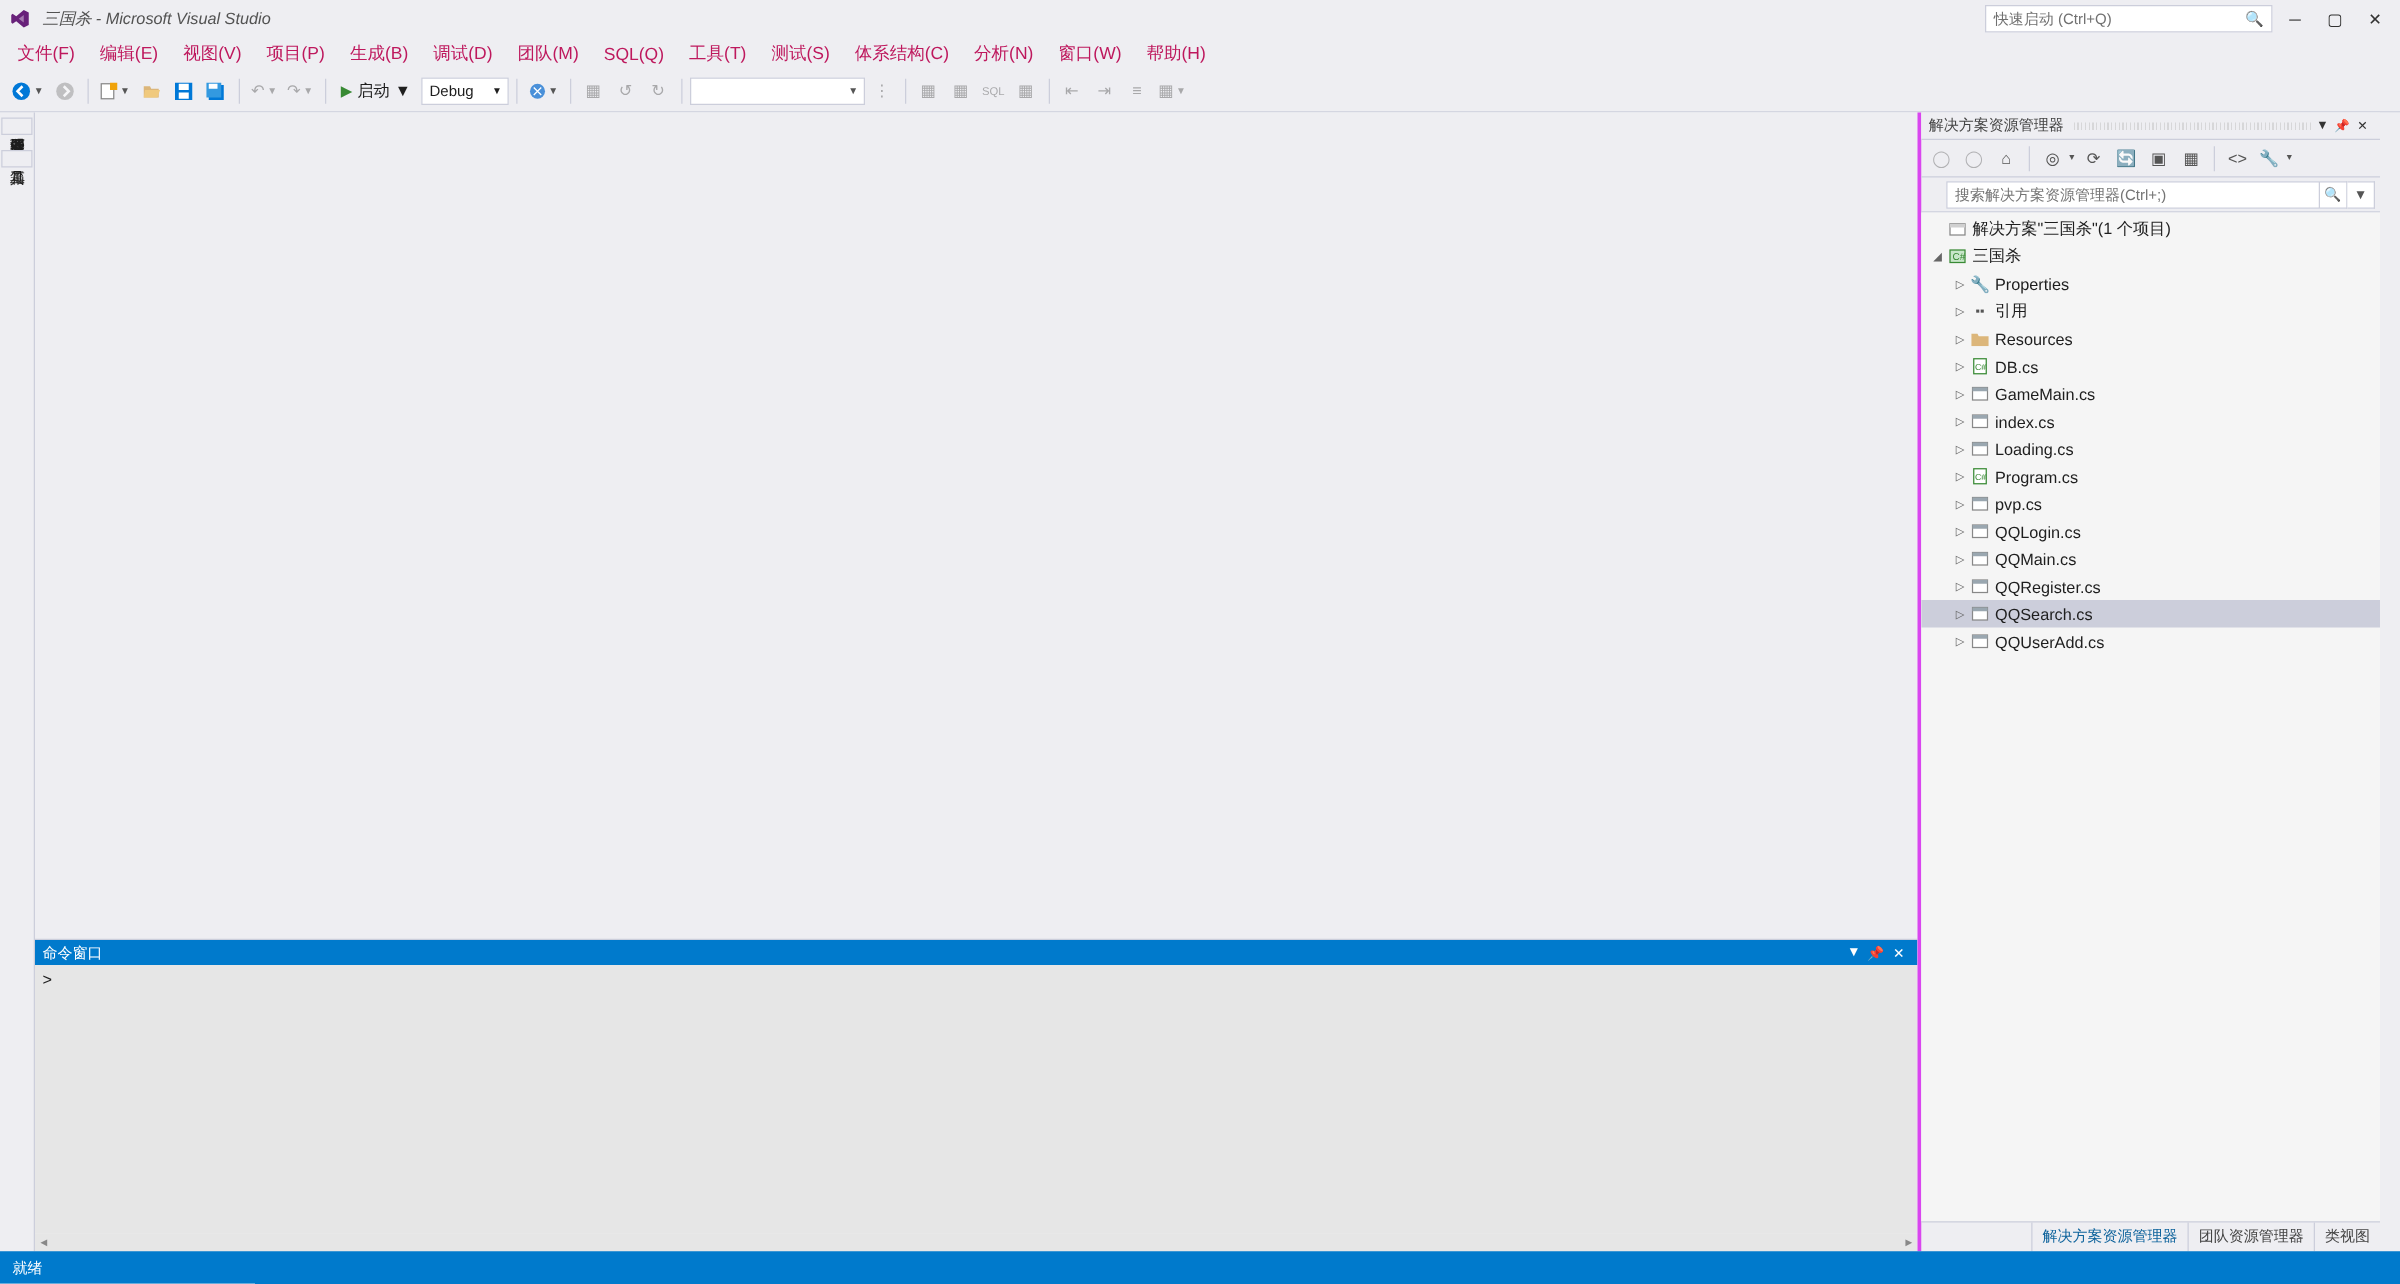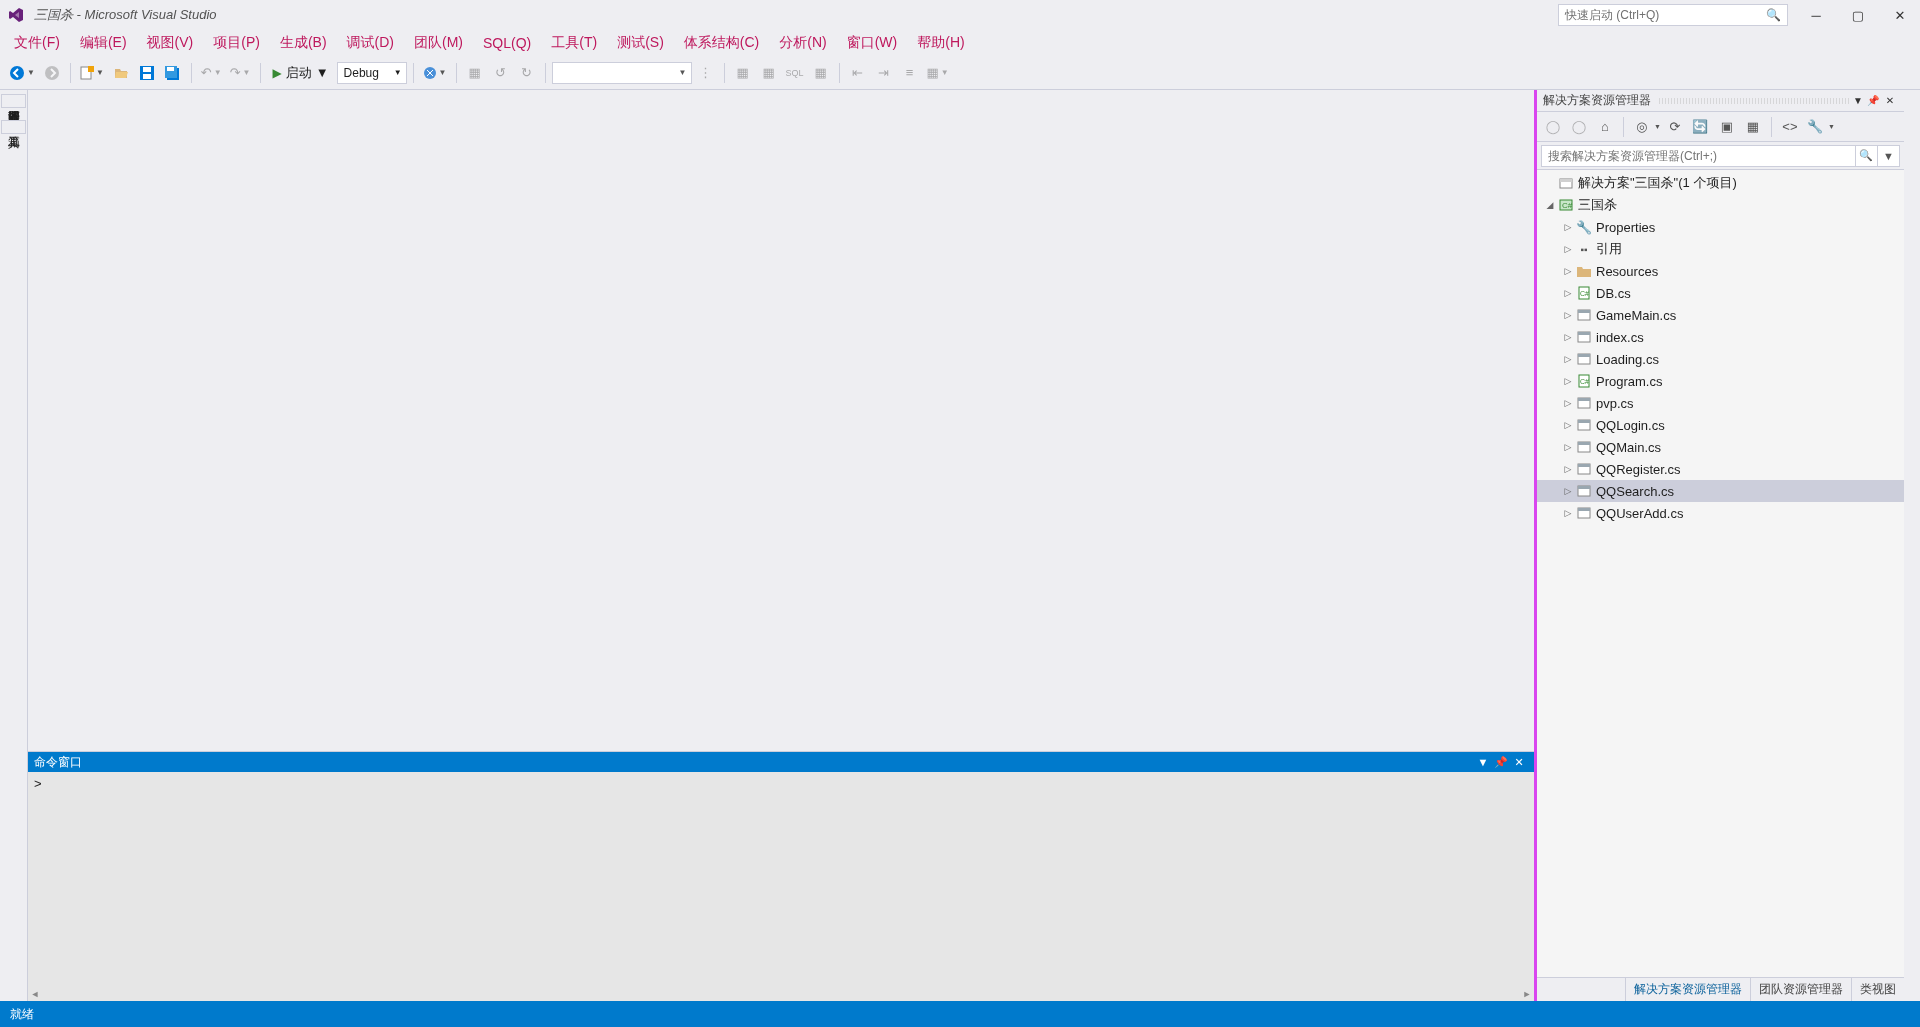--- a/index.html
+++ b/index.html
@@ -2,21 +2,21 @@
 <html><head>
 <meta charset="utf-8">
 <style>
 * { margin: 0; padding: 0; box-sizing: border-box; font-family: "Microsoft YaHei", "Segoe UI", sans-serif; }
 body { width: 1920px; height: 1027px; background: #eeeef2; overflow: hidden; font-size: 13px; color: #1e1e1e; position: relative; }
 
 
 .titlebar { height: 30px; background: #eeeef2; display: flex; align-items: center; padding: 0 6px; }
 .titlebar .vs-logo { width: 20px; height: 20px; margin-right: 8px; display: flex; align-items: center; justify-content: center; }
 .titlebar .title { font-size: 13px; color: #525252; font-style: italic; }
-.titlebar-right { margin-left: auto; display: flex; align-items: center; gap: 14px; }
+.titlebar-right { margin-left: auto; display: flex; align-items: center; gap: 4px; }
 .quick-launch { width: 230px; height: 22px; border: 1px solid #cccedb; background: #fff; padding: 0 6px; font-size: 12px; color: #717171; display: flex; align-items: center; }
 .quick-launch .search-ico { margin-left: auto; color: #555; }
 .win-btn { width: 28px; height: 22px; display: flex; align-items: center; justify-content: center; color: #333; cursor: pointer; }
 
 
 .menubar { height: 26px; background: #eeeef2; display: flex; align-items: center; padding: 0 4px; }
 .menubar .menu-item { padding: 3px 10px; font-size: 14px; color: #be185d; cursor: pointer; }
 
 
 .toolbar { height: 34px; background: #eeeef2; display: flex; align-items: center; padding: 0 6px; border-bottom: 1px solid #cccedb; gap: 2px; }
@@ -56,21 +56,21 @@
 
 .right-pane { width: 370px; background: #eeeef2; border-left: 3px solid #d946ef; display: flex; flex-direction: column; position: relative; }
 .se-title { height: 22px; background: #eeeef2; display: flex; align-items: center; padding: 0 6px; font-size: 12px; color: #444; border-bottom: 1px solid #cccedb; }
 .se-title .dots { flex: 1; margin-left: 8px; height: 6px; background: repeating-linear-gradient(90deg,#bfbfbf 0,#bfbfbf 1px,transparent 1px,transparent 3px); opacity: 0.5; }
 .se-title .hbtn { width: 16px; text-align: center; font-size: 10px; color: #333; cursor: pointer; }
 .se-toolbar { height: 30px; display: flex; align-items: center; padding: 0 4px; gap: 2px; border-bottom: 1px solid #cccedb; }
 .se-tb-btn { width: 24px; height: 24px; display: flex; align-items: center; justify-content: center; color: #555; cursor: pointer; font-size: 13px; }
 .se-tb-btn.disabled { opacity: 0.4; }
 .se-caret { font-size: 7px; color: #555; margin-left: -2px; }
 .se-search { height: 28px; display: flex; align-items: center; padding: 0 4px; border-bottom: 1px solid #cccedb; }
-.se-search input { flex: 1; height: 22px; border: 1px solid #cccedb; padding: 0 6px; font-size: 12px; background: #fff; }
+.se-search input { flex: 1; height: 22px; border: 1px solid #cccedb; padding: 0 6px; font-size: 12px; background: #fff; margin-left: 16px; }
 .se-search .sbtn { width: 22px; height: 22px; border: 1px solid #cccedb; border-left: none; display: flex; align-items: center; justify-content: center; color: #555; background: #fff; font-size: 11px; }
 .se-tree { flex: 1; background: #f5f5f5; overflow: auto; padding: 2px 0; font-size: 13px; }
 .tree-row { height: 22px; display: flex; align-items: center; padding-left: 6px; cursor: pointer; white-space: nowrap; }
 .tree-row.selected { background: #cccedb; }
 .tree-row.highlighted { border: 2px solid #e81123; }
 .expander { width: 14px; font-size: 9px; color: #666; text-align: center; }
 .node-icon { width: 18px; display: flex; align-items: center; justify-content: center; margin-right: 3px; }
 .indent { display: inline-block; }
 .se-bottom-tabs { height: 24px; border-top: 1px solid #cccedb; display: flex; align-items: center; justify-content: flex-end; }
 .se-bottom-tabs .btab { padding: 3px 8px; font-size: 12px; color: #0e639c; border-left: 1px solid #cccedb; cursor: pointer; }

